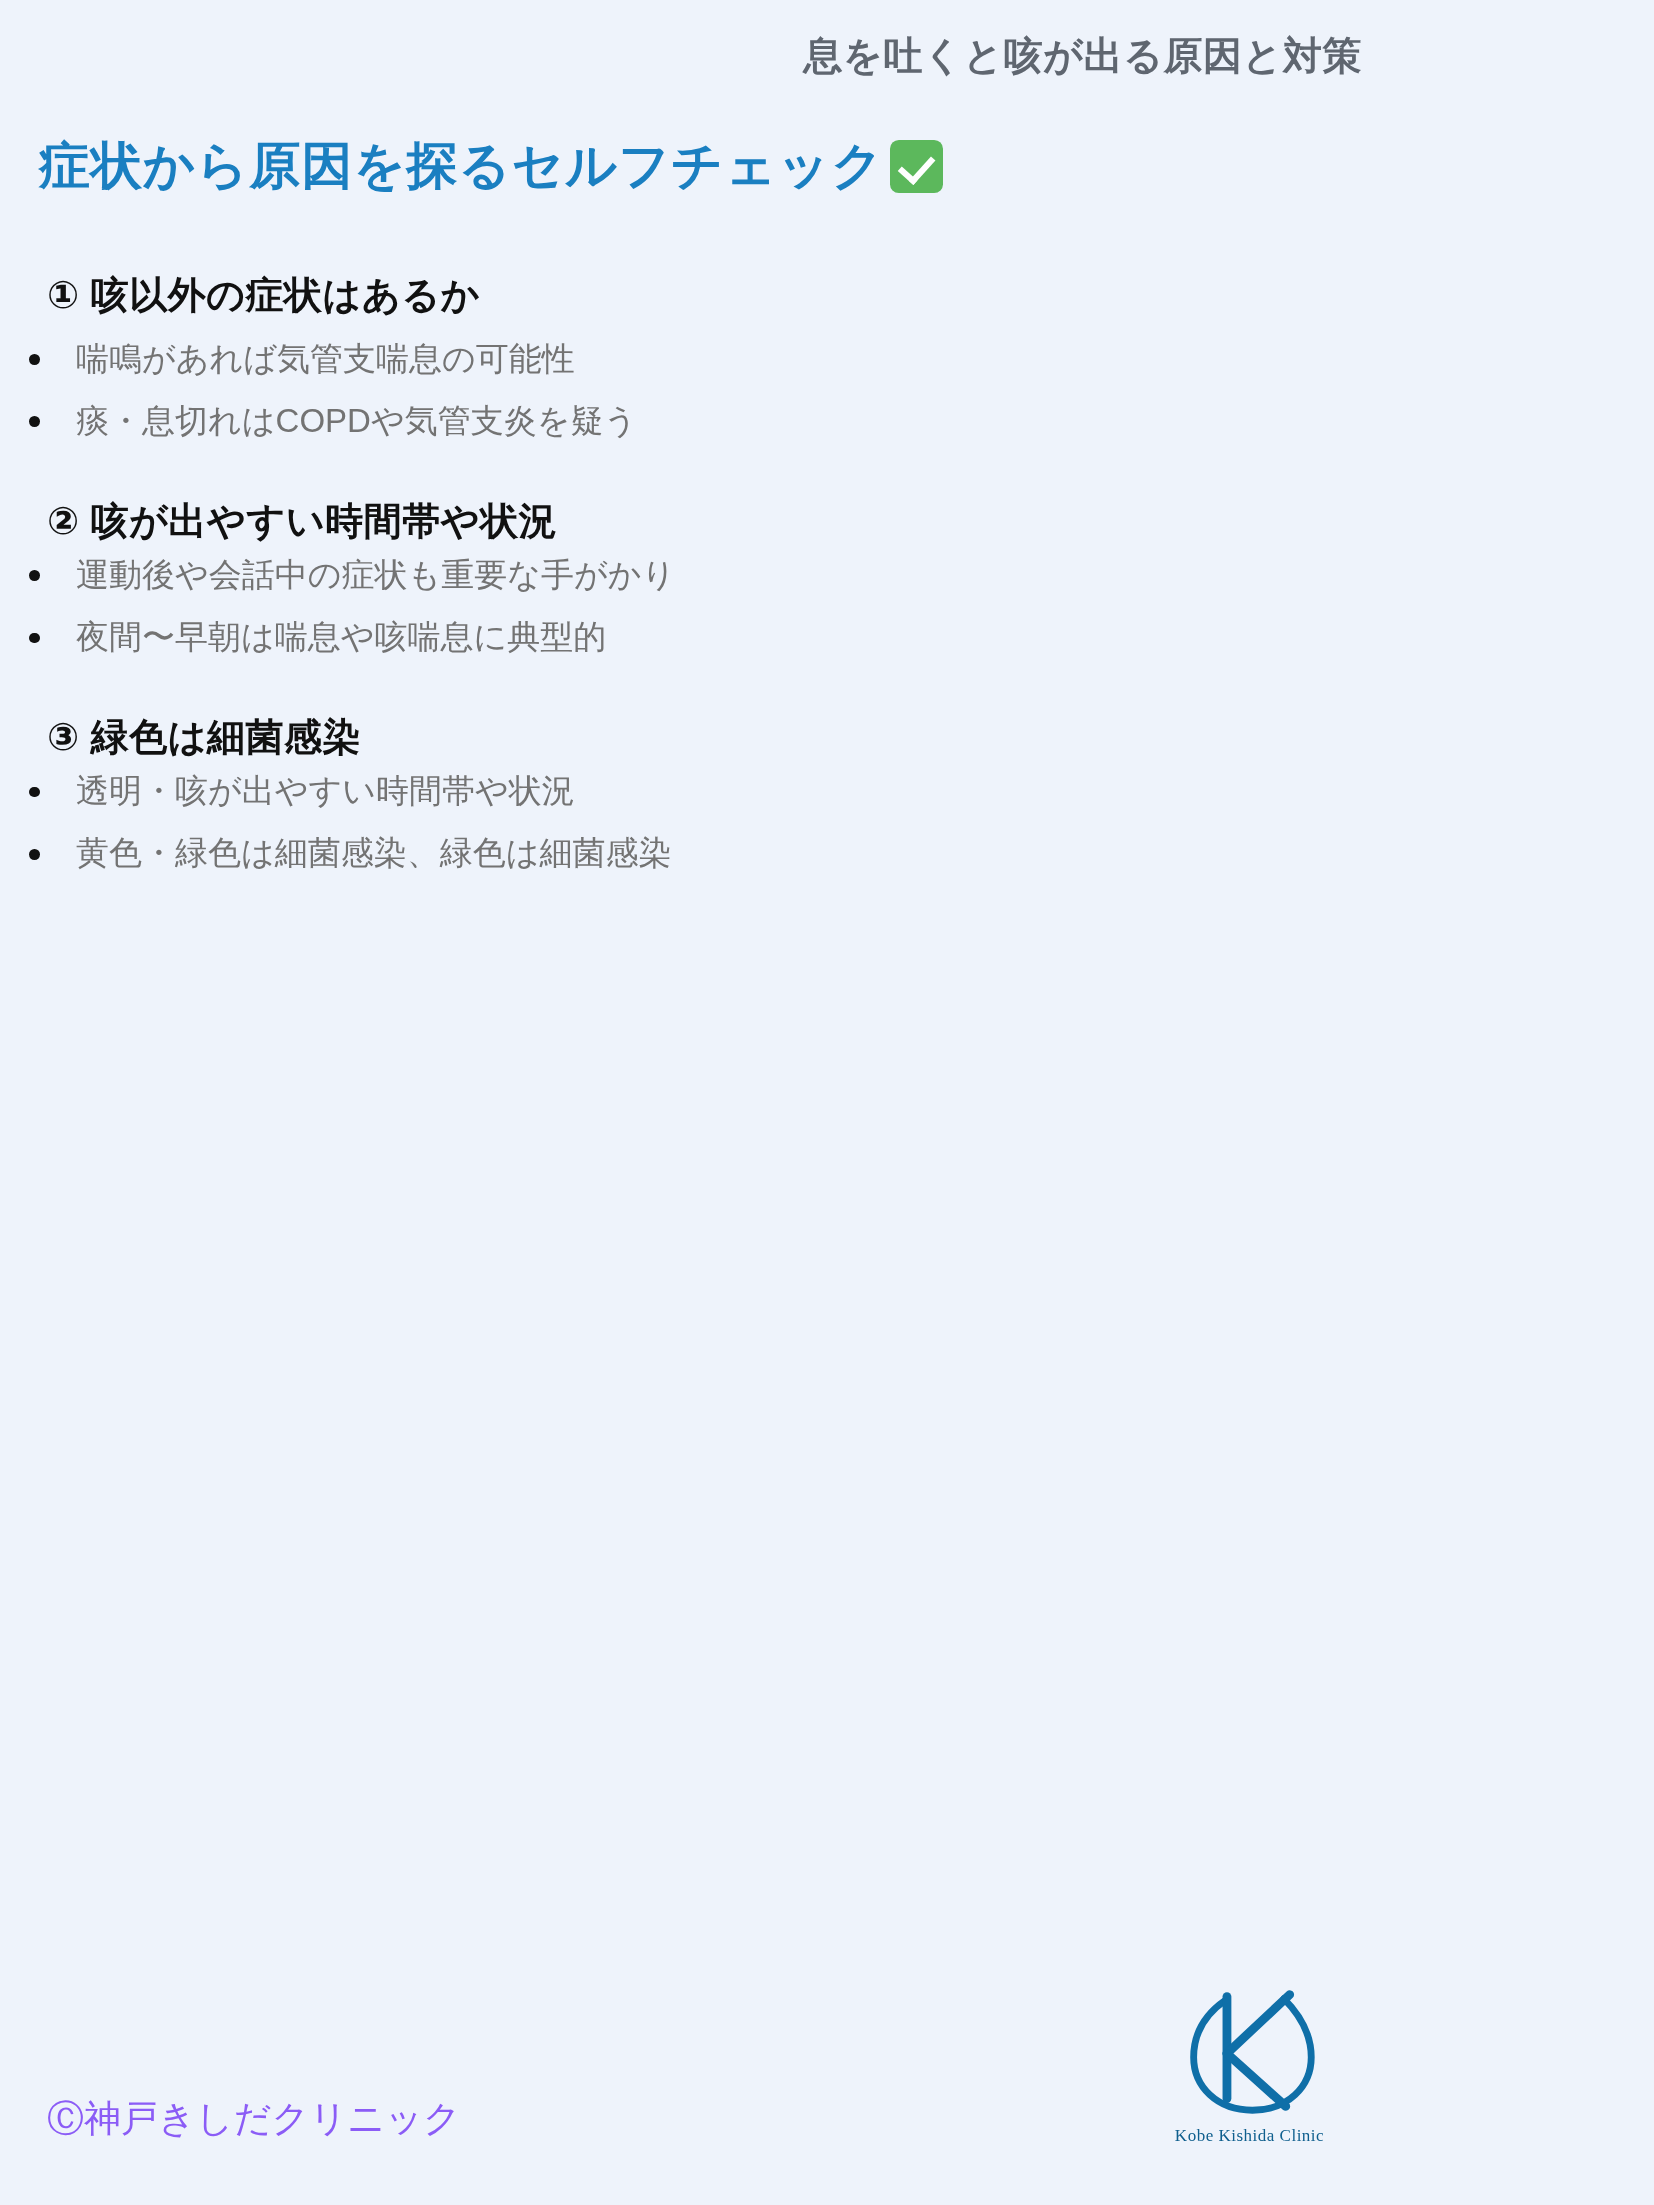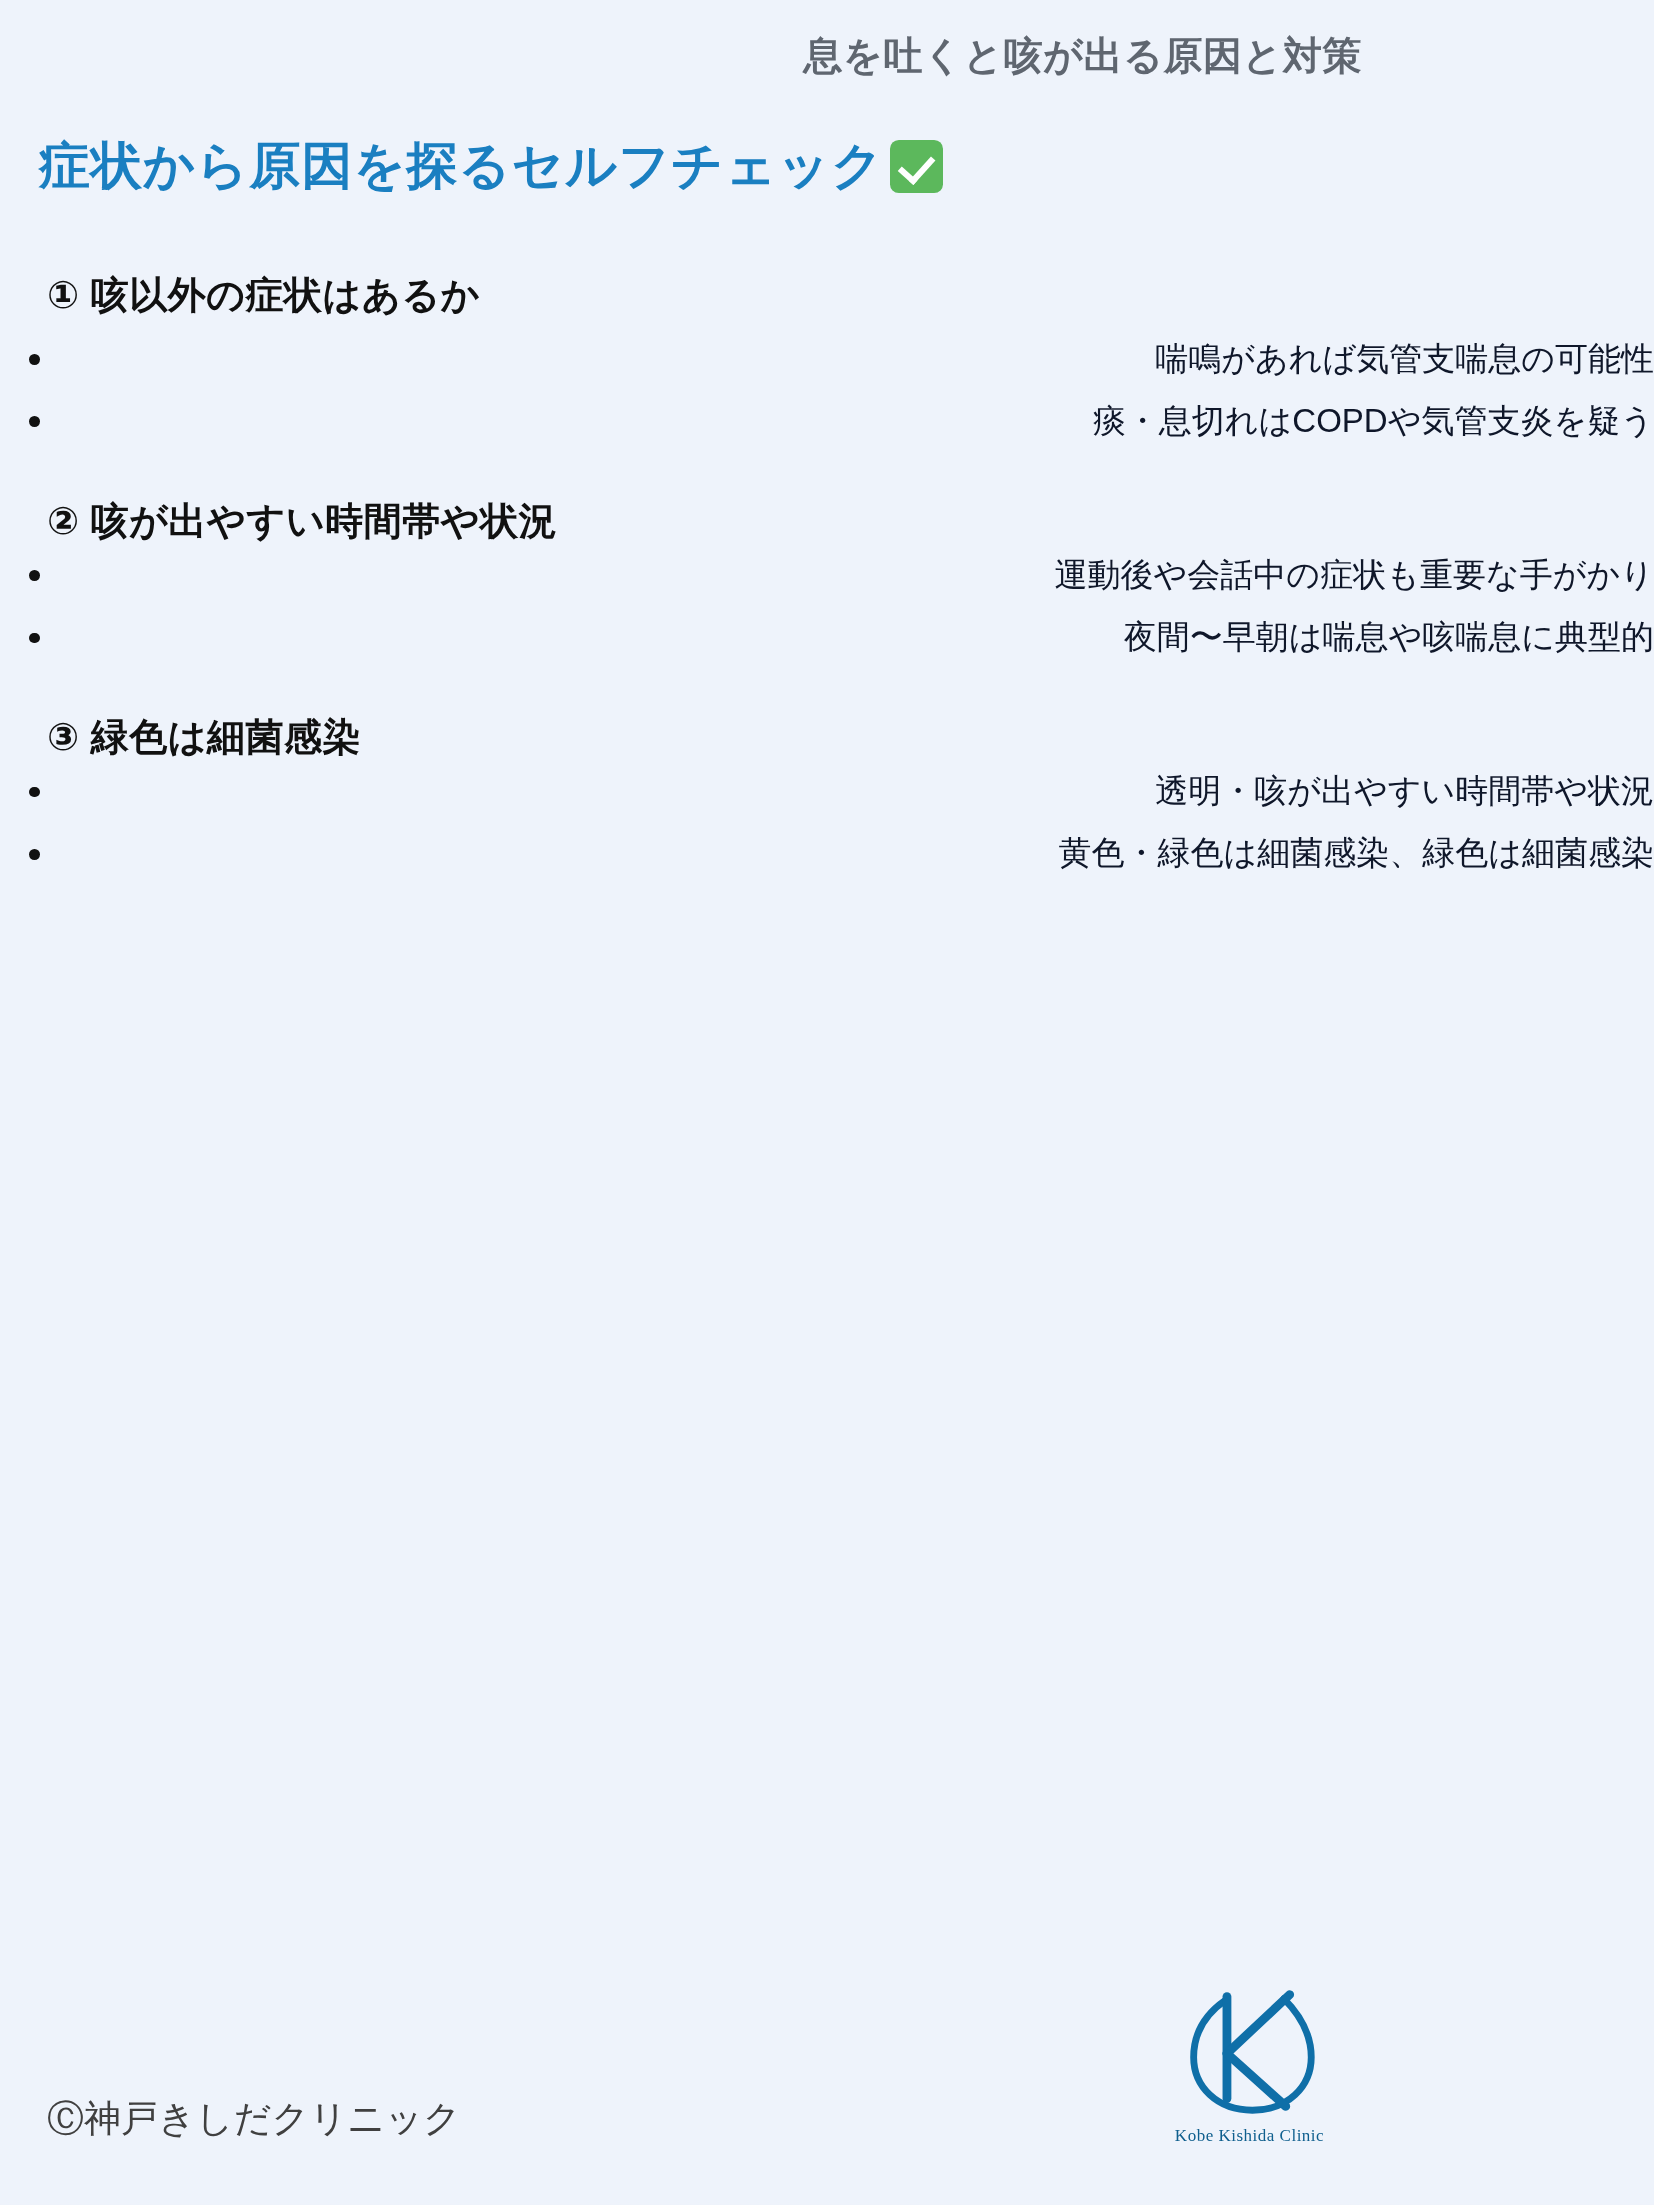--- a/index.html
+++ b/index.html
@@ -94,47 +94,46 @@
   }
   .section:nth-of-type(1) .section-heading { margin-bottom: 15.7px; }
   .bullets {
     list-style: none;
     margin: 0;
     padding: 0;
   }
   .bullets li {
     position: relative;
     font-size: 33px;
-    color: #0f172a;
+    color: #737373;
     margin: 0 0 17.6px 0;
     padding-left: 76px;
     line-height: 1.35;
     white-space: nowrap;
-    text-align: right;
   }
   .bullets li::before {
     content: "";
     position: absolute;
     left: 29px;
     top: 17.6px;
     width: 10.8px;
     height: 10.8px;
     border-radius: 50%;
     background: #111111;
   }
   .section-gap-1 { height: 35px; }
   .section-gap-2 { height: 35px; }
 
   
   .copyright {
     position: absolute;
     left: 47px;
     bottom: 61px;
     font-size: 37px;
-    color: #404040;
+    color: #8b5cf6;
     white-space: nowrap;
   }
 
   .logo {
     position: absolute;
     right: 45px;
     bottom: 59px;
     width: 225px;
     text-align: center;
   }

